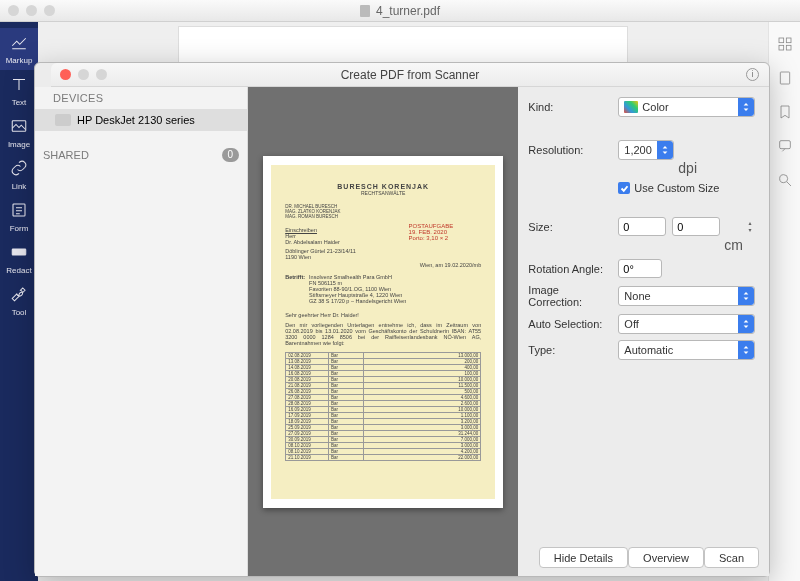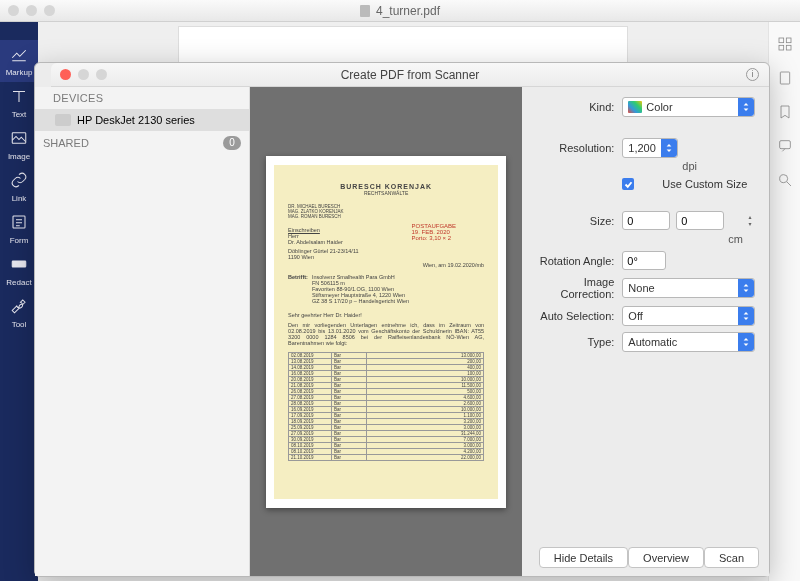--- a/index.html
+++ b/index.html
@@ -7,21 +7,21 @@
 
   
   .titlebar { height: 22px; background: linear-gradient(#fafafa,#e8e8e8); display:flex; align-items:center; justify-content:center; font-size:12px; color:#666; position:relative; border-bottom:1px solid #d0d0d0;}
   .traffic { position:absolute; left:8px; top:5px; display:flex; gap:7px;}
   .tl { width:11px; height:11px; border-radius:50%; background:#d6d6d6;}
   .doc-icon { width:10px; height:12px; background:#bbb; display:inline-block; margin-right:6px; border-radius:1px; vertical-align:-2px;}
 
   .mainbody { display:flex; height: calc(581px - 22px); }
 
   
-  .sidebar { width:38px; background:#1a2a5e; display:flex; flex-direction:column; align-items:center; padding-top:18px; color:#e8e8f0;}
+  .sidebar { width:38px; background:#1a2a5e; display:flex; flex-direction:column; align-items:center; padding-top:6px; color:#e8e8f0;}
   .side-item { width:100%; text-align:center; padding:5px 0 5px; cursor:pointer;}
   .side-item svg { width:18px; height:18px; stroke:#e8e8f0; fill:none; stroke-width:1.4;}
   .side-item.active { background:#2a3a7e;}
   .side-label { font-size:8px; color:#e8e8f0; margin-top:1px;}
 
   .center { flex:1; background:#efefef; position:relative; }
   .doc-page { position:absolute; left:140px; top:4px; width:450px; height:520px; background:#fff; border:1px solid #ddd;}
 
   
   .rightrail { width:32px; background:#f9f9f9; border-left:1px solid #e3e3e3; display:flex; flex-direction:column; align-items:center; gap:18px; padding-top:14px;}
@@ -34,44 +34,44 @@
   .mtl-r { width:11px; height:11px; border-radius:50%; background:#ff5f57;}
   .mtl-g { width:11px; height:11px; border-radius:50%; background:#d6d6d6;}
   .info-icon { position:absolute; right:10px; top:5px; width:13px; height:13px; border:1px solid #999; border-radius:50%; font-size:9px; text-align:center; line-height:11px; color:#777;}
 
   .modal-body { flex:1; display:flex; }
 
   .dev-col { width:216px; background:#f3f3f3; border-right:1px solid #dcdcdc; font-size:11px; }
   .dev-header { padding:5px 8px; color:#7a7a7a; font-weight:500; letter-spacing:0.3px;margin-left:10px;}
   .dev-row { padding:5px 8px 5px 20px; display:flex; align-items:center; gap:6px; background:#dedede;}
   .printer-ic { width:16px; height:12px; background:#ccc; border-radius:2px;}
-  .shared-row { display:flex; align-items:center; justify-content:space-between; padding:5px 8px; color:#7a7a7a;}
+  .shared-row { display:flex; align-items:center; justify-content:space-between; padding:5px 8px; color:#7a7a7a;margin-top:12px;}
   .badge { background:#9a9a9a; color:#fff; border-radius:8px; padding:0 6px; font-size:10px; line-height:14px;}
 
   .preview-col { width:274px; background:#707070; display:flex; align-items:center; justify-content:center;}
   .scan-page { width:240px; height:352px; background:#fff; box-shadow:0 2px 6px rgba(0,0,0,0.4); display:flex; align-items:center; justify-content:center;}
   .scan-doc { width:224px; height:334px; background:#f5eec2; font-size:5.5px; color:#444; padding:18px 14px 10px; position:relative;}
   .scan-doc .hdr { text-align:center; font-size:7px; font-weight:bold; letter-spacing:1px;}
   .scan-doc .sub { text-align:center; font-size:5px; margin-bottom:8px;}
   .stamp { position:absolute; right:42px; top:58px; color:#c0392b; font-size:6px;}
   .mini-table { width:100%; border-collapse:collapse; margin-top:6px;}
   .mini-table td { border:0.5px solid #999; padding:0 2px; font-size:4.5px;}
   .mini-table td:nth-child(1){width:22%;} .mini-table td:nth-child(2){width:18%;} .mini-table td:nth-child(3){text-align:right;}
 
   .settings-col { flex:1; background:#ececec; padding:10px 14px 0 10px; font-size:11px; color:#333; position:relative;}
   .srow { display:flex; align-items:center; margin-bottom:6px;}
-  .slabel { width:90px; text-align:right; padding-right:8px; color:#333;}
+  .slabel { width:90px; text-align:left; padding-right:8px; color:#333;}
   .sselect { flex:1; height:20px; background:#fff; border:1px solid #b8b8b8; border-radius:3px; display:flex; align-items:center; padding:0 5px; position:relative; font-size:11px;}
   .sselect .arrow { position:absolute; right:0; top:0; width:16px; height:100%; background:#3b7ded; border-radius:0 3px 3px 0; display:flex; align-items:center; justify-content:center;}
   .sselect .arrow svg { width:8px; height:10px; fill:#fff;}
   .sinput { width:36px; height:19px; background:#fff; border:1px solid #b8b8b8; border-radius:3px; padding:0 4px; font-size:11px;}
   .scheck { width:12px; height:12px; background:#3b7ded; border-radius:2px; display:inline-flex; align-items:center; justify-content:center; margin-right:4px;}
   .scheck svg { width:9px; height:9px; stroke:#fff; stroke-width:2.5; fill:none;}
   .color-sw { width:14px; height:12px; background:linear-gradient(45deg,#e74c3c,#3498db,#2ecc71,#f1c40f); display:inline-block; margin-right:4px; vertical-align:-2px; border-radius:1px;}
-  .unit { font-size:11px; color:#555; margin-left:4px;margin-top:37px;}
+  .unit { font-size:14px; color:#555; margin-left:4px;margin-top:37px;}
   .stepper { width:10px; height:14px; display:inline-flex; flex-direction:column; margin-left:2px; vertical-align:middle;}
   .stepper div { height:7px; font-size:6px; line-height:6px; text-align:center; color:#666;}
 
   .modal-footer { position:absolute; bottom:8px; right:10px; display:flex; gap:0;}
   .mbtn { height:21px; padding:0 14px; background:#fff; border:1px solid #c4c4c4; border-radius:4px; font-size:11px; color:#333; display:flex; align-items:center; cursor:pointer;}
 </style>
 </head>
 <body>
 
 <div class="titlebar">
@@ -336,21 +336,21 @@
               <svg viewBox="0 0 10 12">
                 <path d="M2 4l3-3 3 3M2 8l3 3 3-3"></path>
               </svg>
             </div>
         </div>
         <span class="unit">dpi</span>
       </div>
 
       <div class="srow">
         <div class="slabel"></div>
-        <label style="display:flex;align-items:flex-start;gap:24px;">
+        <label style="display:flex;align-items:flex-start;">
           <span class="scheck">
               <svg viewBox="0 0 12 12">
                 <path d="M2 6l3 3 5-6"></path>
               </svg>
             </span>
           <span>Use Custom Size</span>
         </label>
       </div>
 
       <div class="srow">

